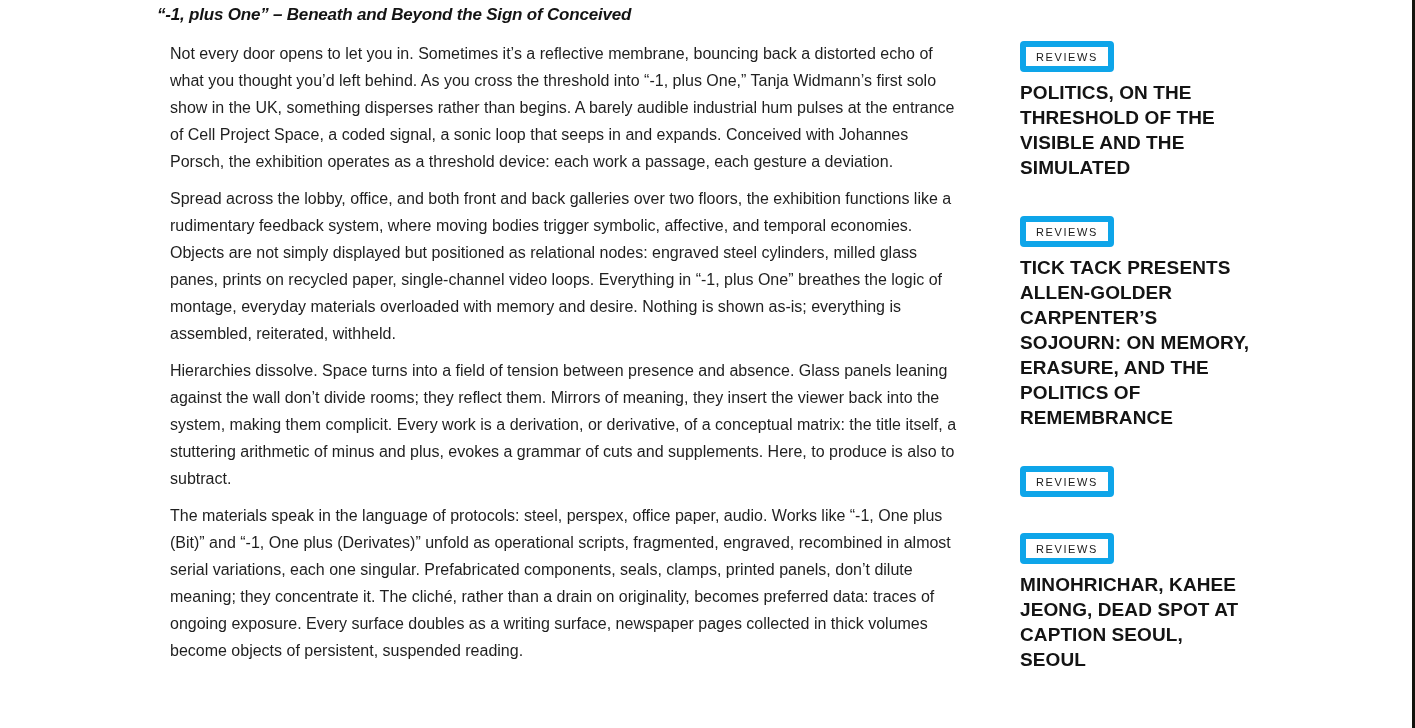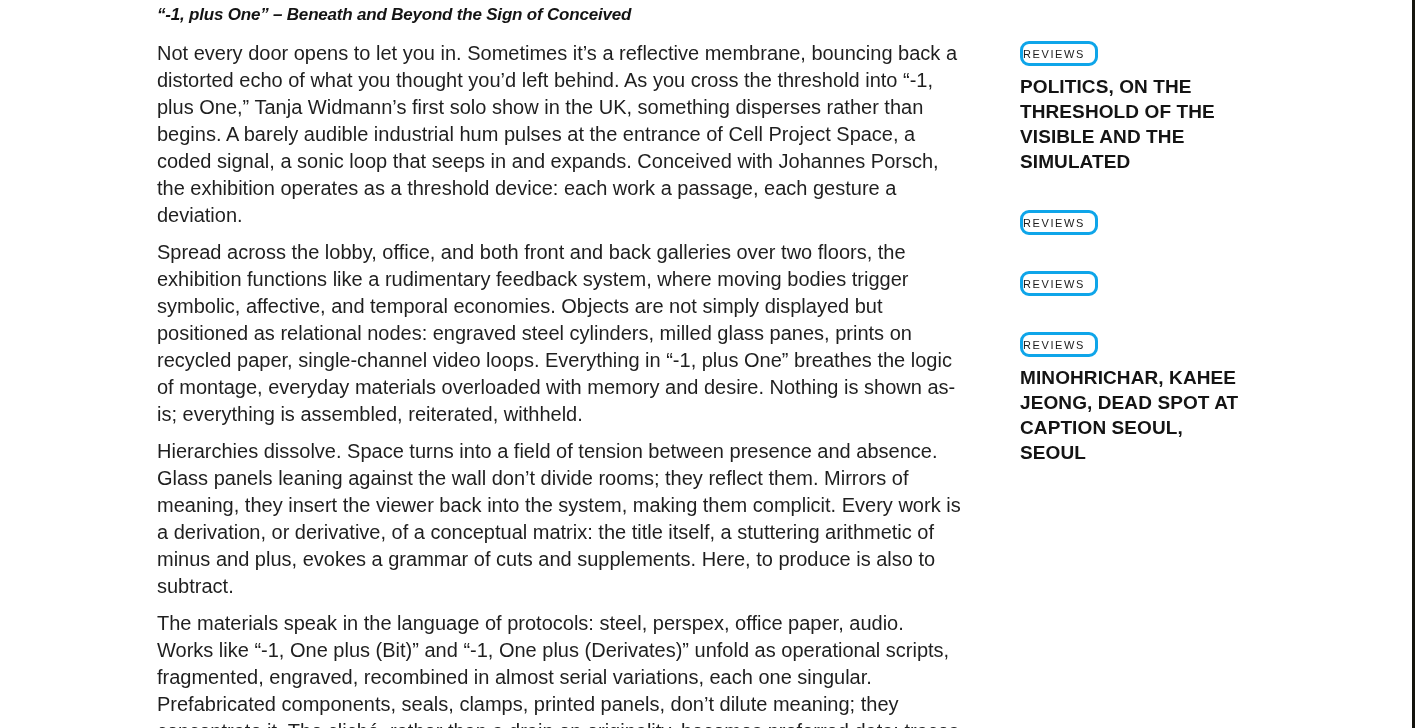--- a/index.html
+++ b/index.html
@@ -25,40 +25,40 @@
   .article-title {
     margin: 4px 0 14px 0;
     font-size: 17px;
     line-height: 22px;
     font-weight: bold;
     font-style: italic;
     color: #141414;
     letter-spacing: -0.2px;
   }
   .article p {
-    margin: 0 0 10px 0;
-    font-size: 20px;
+    margin: 0 0 10px 13px;
+    font-size: 16px;
     line-height: 27px;
     color: #1f1f1f;
   }
   
   .sidebar {
     position: absolute;
     left: 1020px;
     top: 41px;
     width: 230px;
   }
   .side-item {
     margin-bottom: 36px;
   }
   .badge {
     display: inline-block;
-    border: 3px solid #0ea5e9;
-    border-radius: 9px;
-    padding: 3px 10px 2px 0;
+    border: 6px solid #0ea5e9;
+    border-radius: 4px;
+    padding: 3px 10px 2px 10px;
     font-size: 11px;
     line-height: 14px;
     letter-spacing: 1.6px;
     font-weight: 500;
     color: #1a1a1a;
     background: #ffffff;
     cursor: pointer;
   }
   .side-title {
     margin-top: 8px;
@@ -91,20 +91,21 @@
   <p>The materials speak in the language of protocols: steel, perspex, office paper, audio. Works like “-1, One plus (Bit)” and “-1, One plus (Derivates)” unfold as operational scripts, fragmented, engraved, recombined in almost serial variations, each one singular. Prefabricated components, seals, clamps, printed panels, don’t dilute meaning; they concentrate it. The cliché, rather than a drain on originality, becomes preferred data: traces of ongoing exposure. Every surface doubles as a writing surface, newspaper pages collected in thick volumes become objects of persistent, suspended reading.</p>
 </div>
 
 <div class="sidebar">
   <div class="side-item">
     <span class="badge">REVIEWS</span>
     <div class="side-title">POLITICS, ON THE THRESHOLD OF THE VISIBLE AND THE SIMULATED</div>
   </div>
   <div class="side-item">
     <span class="badge">REVIEWS</span>
+    <div class="side-title">TICK TACK PRESENTS ALLEN-GOLDER CARPENTER’S SOJOURN: ON MEMORY, ERASURE, AND THE POLITICS OF REMEMBRANCE</div>
   </div>
   <div class="side-item">
     <span class="badge">REVIEWS</span>
   </div>
   <div class="side-item">
     <span class="badge">REVIEWS</span>
     <div class="side-title">MINOHRICHAR, KAHEE JEONG, DEAD SPOT AT CAPTION SEOUL, SEOUL</div>
   </div>
 
 </div>

